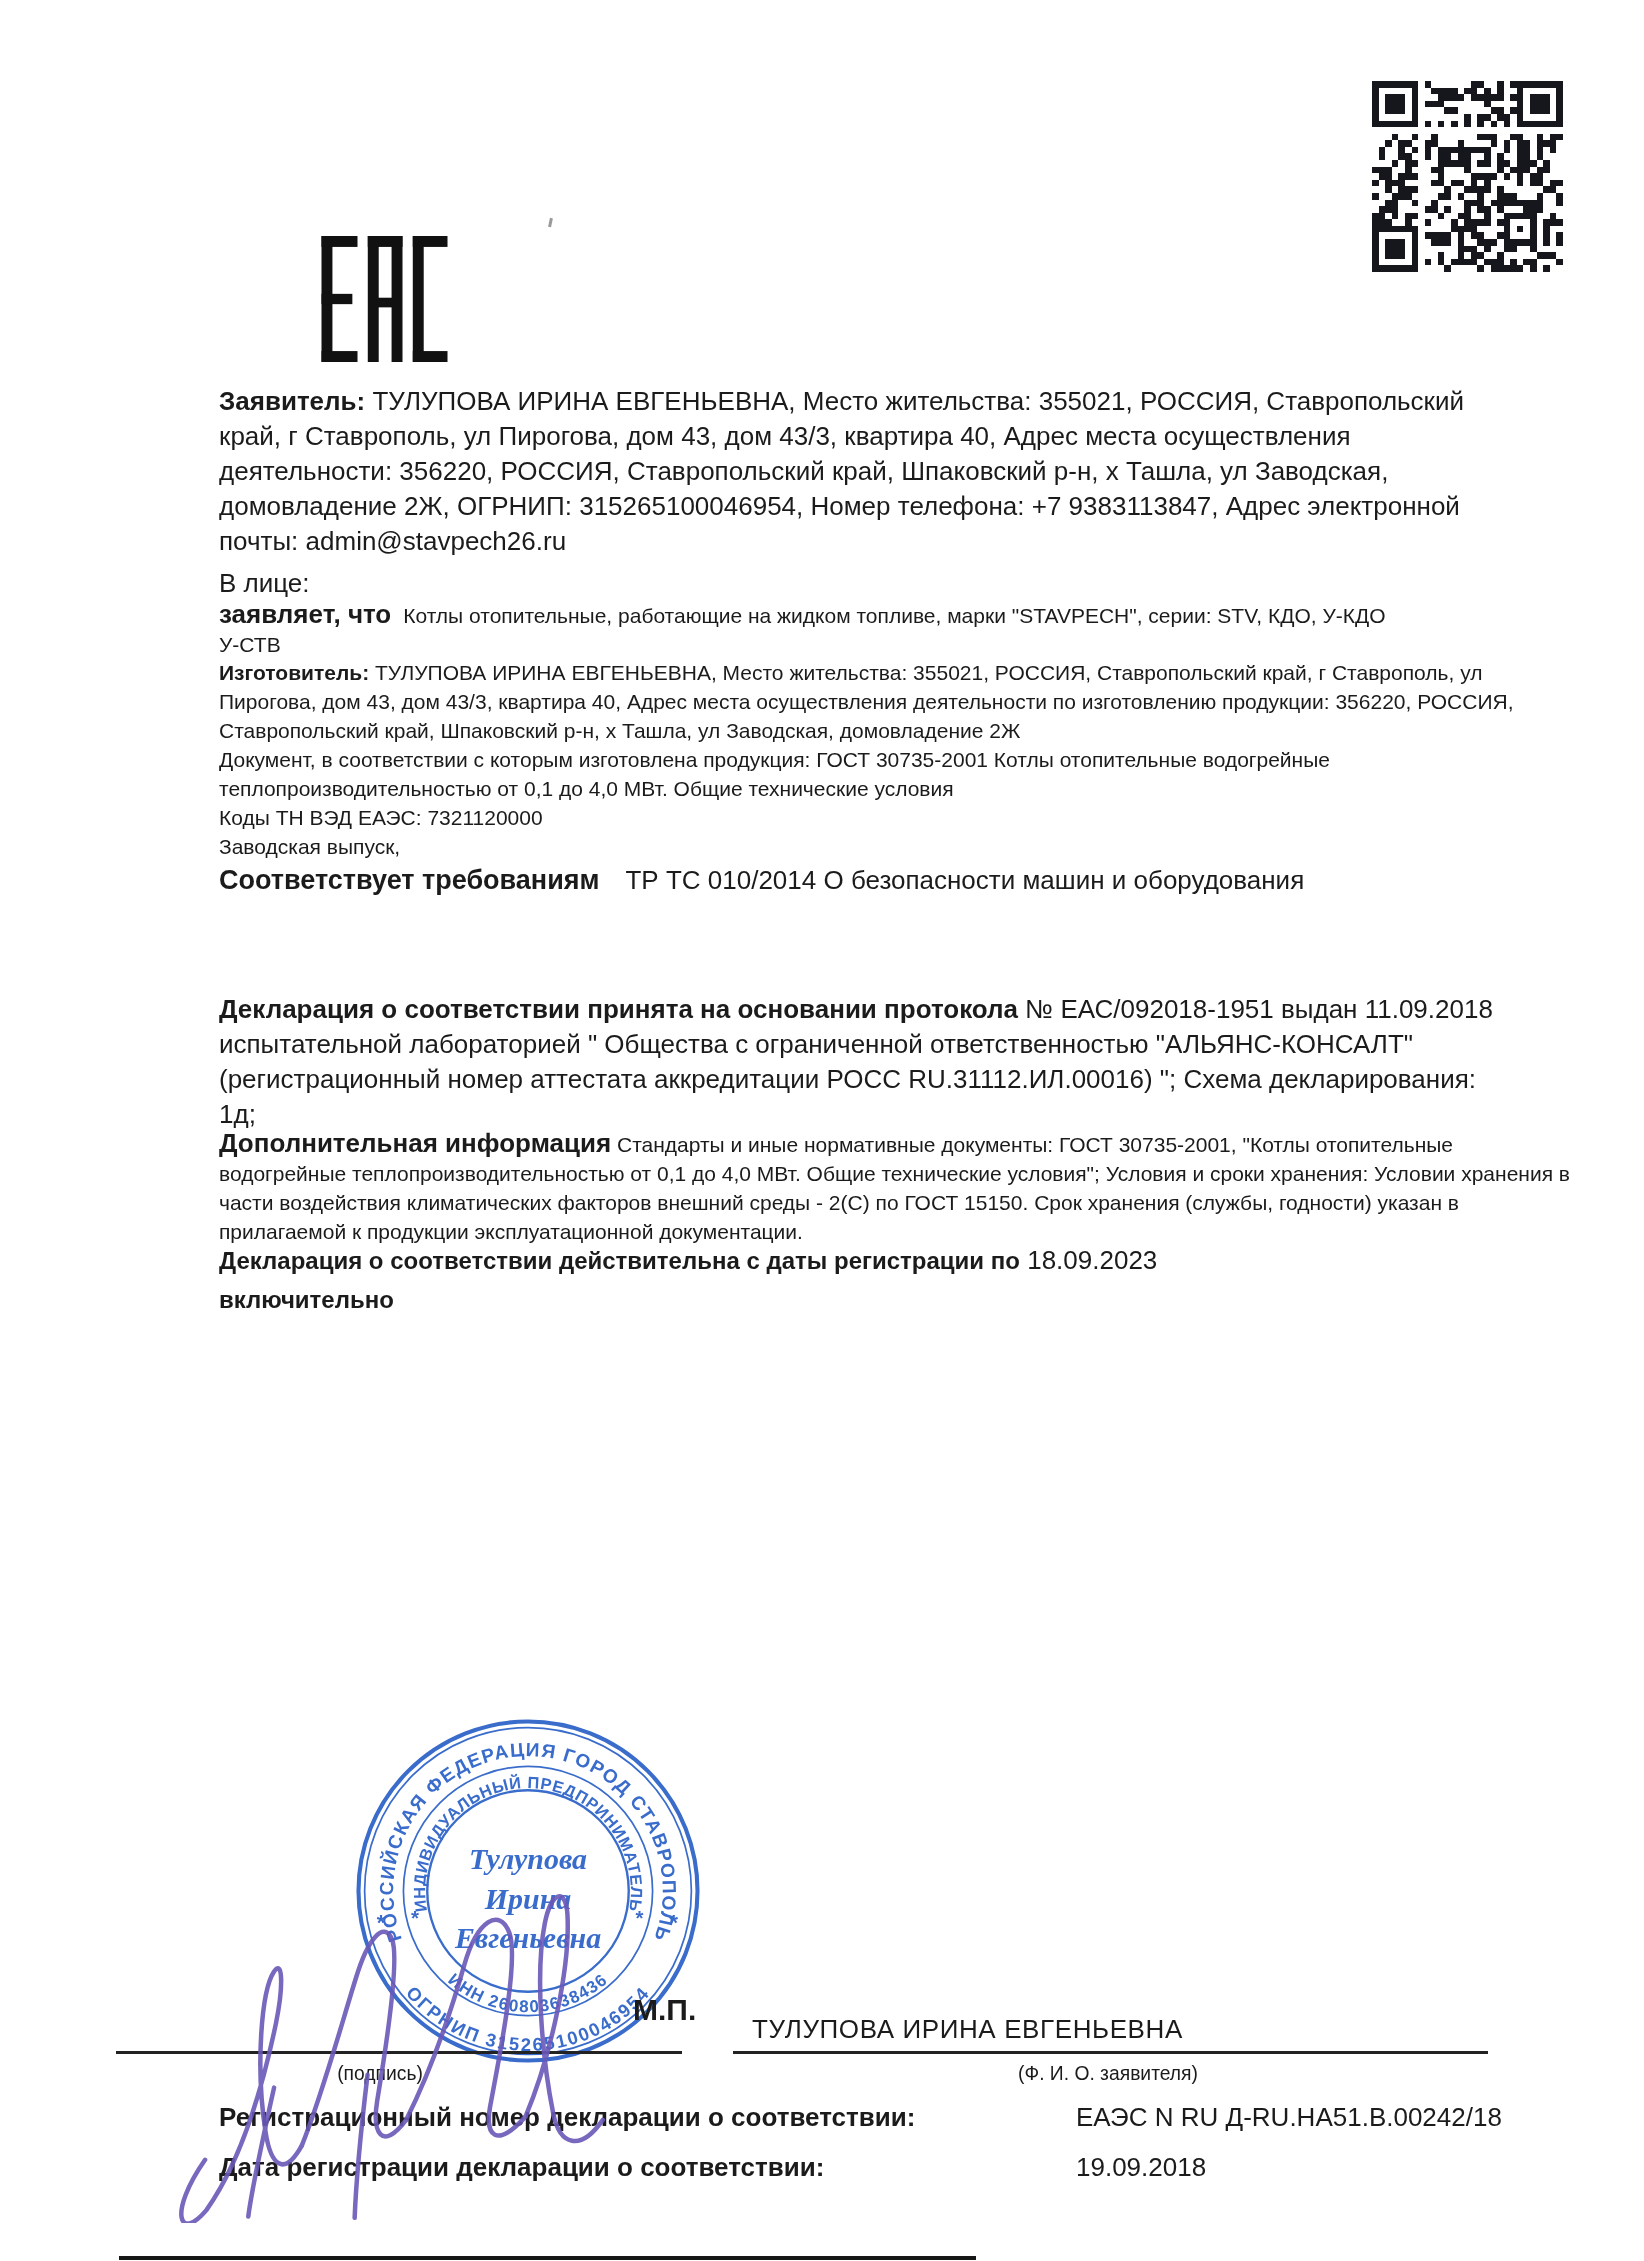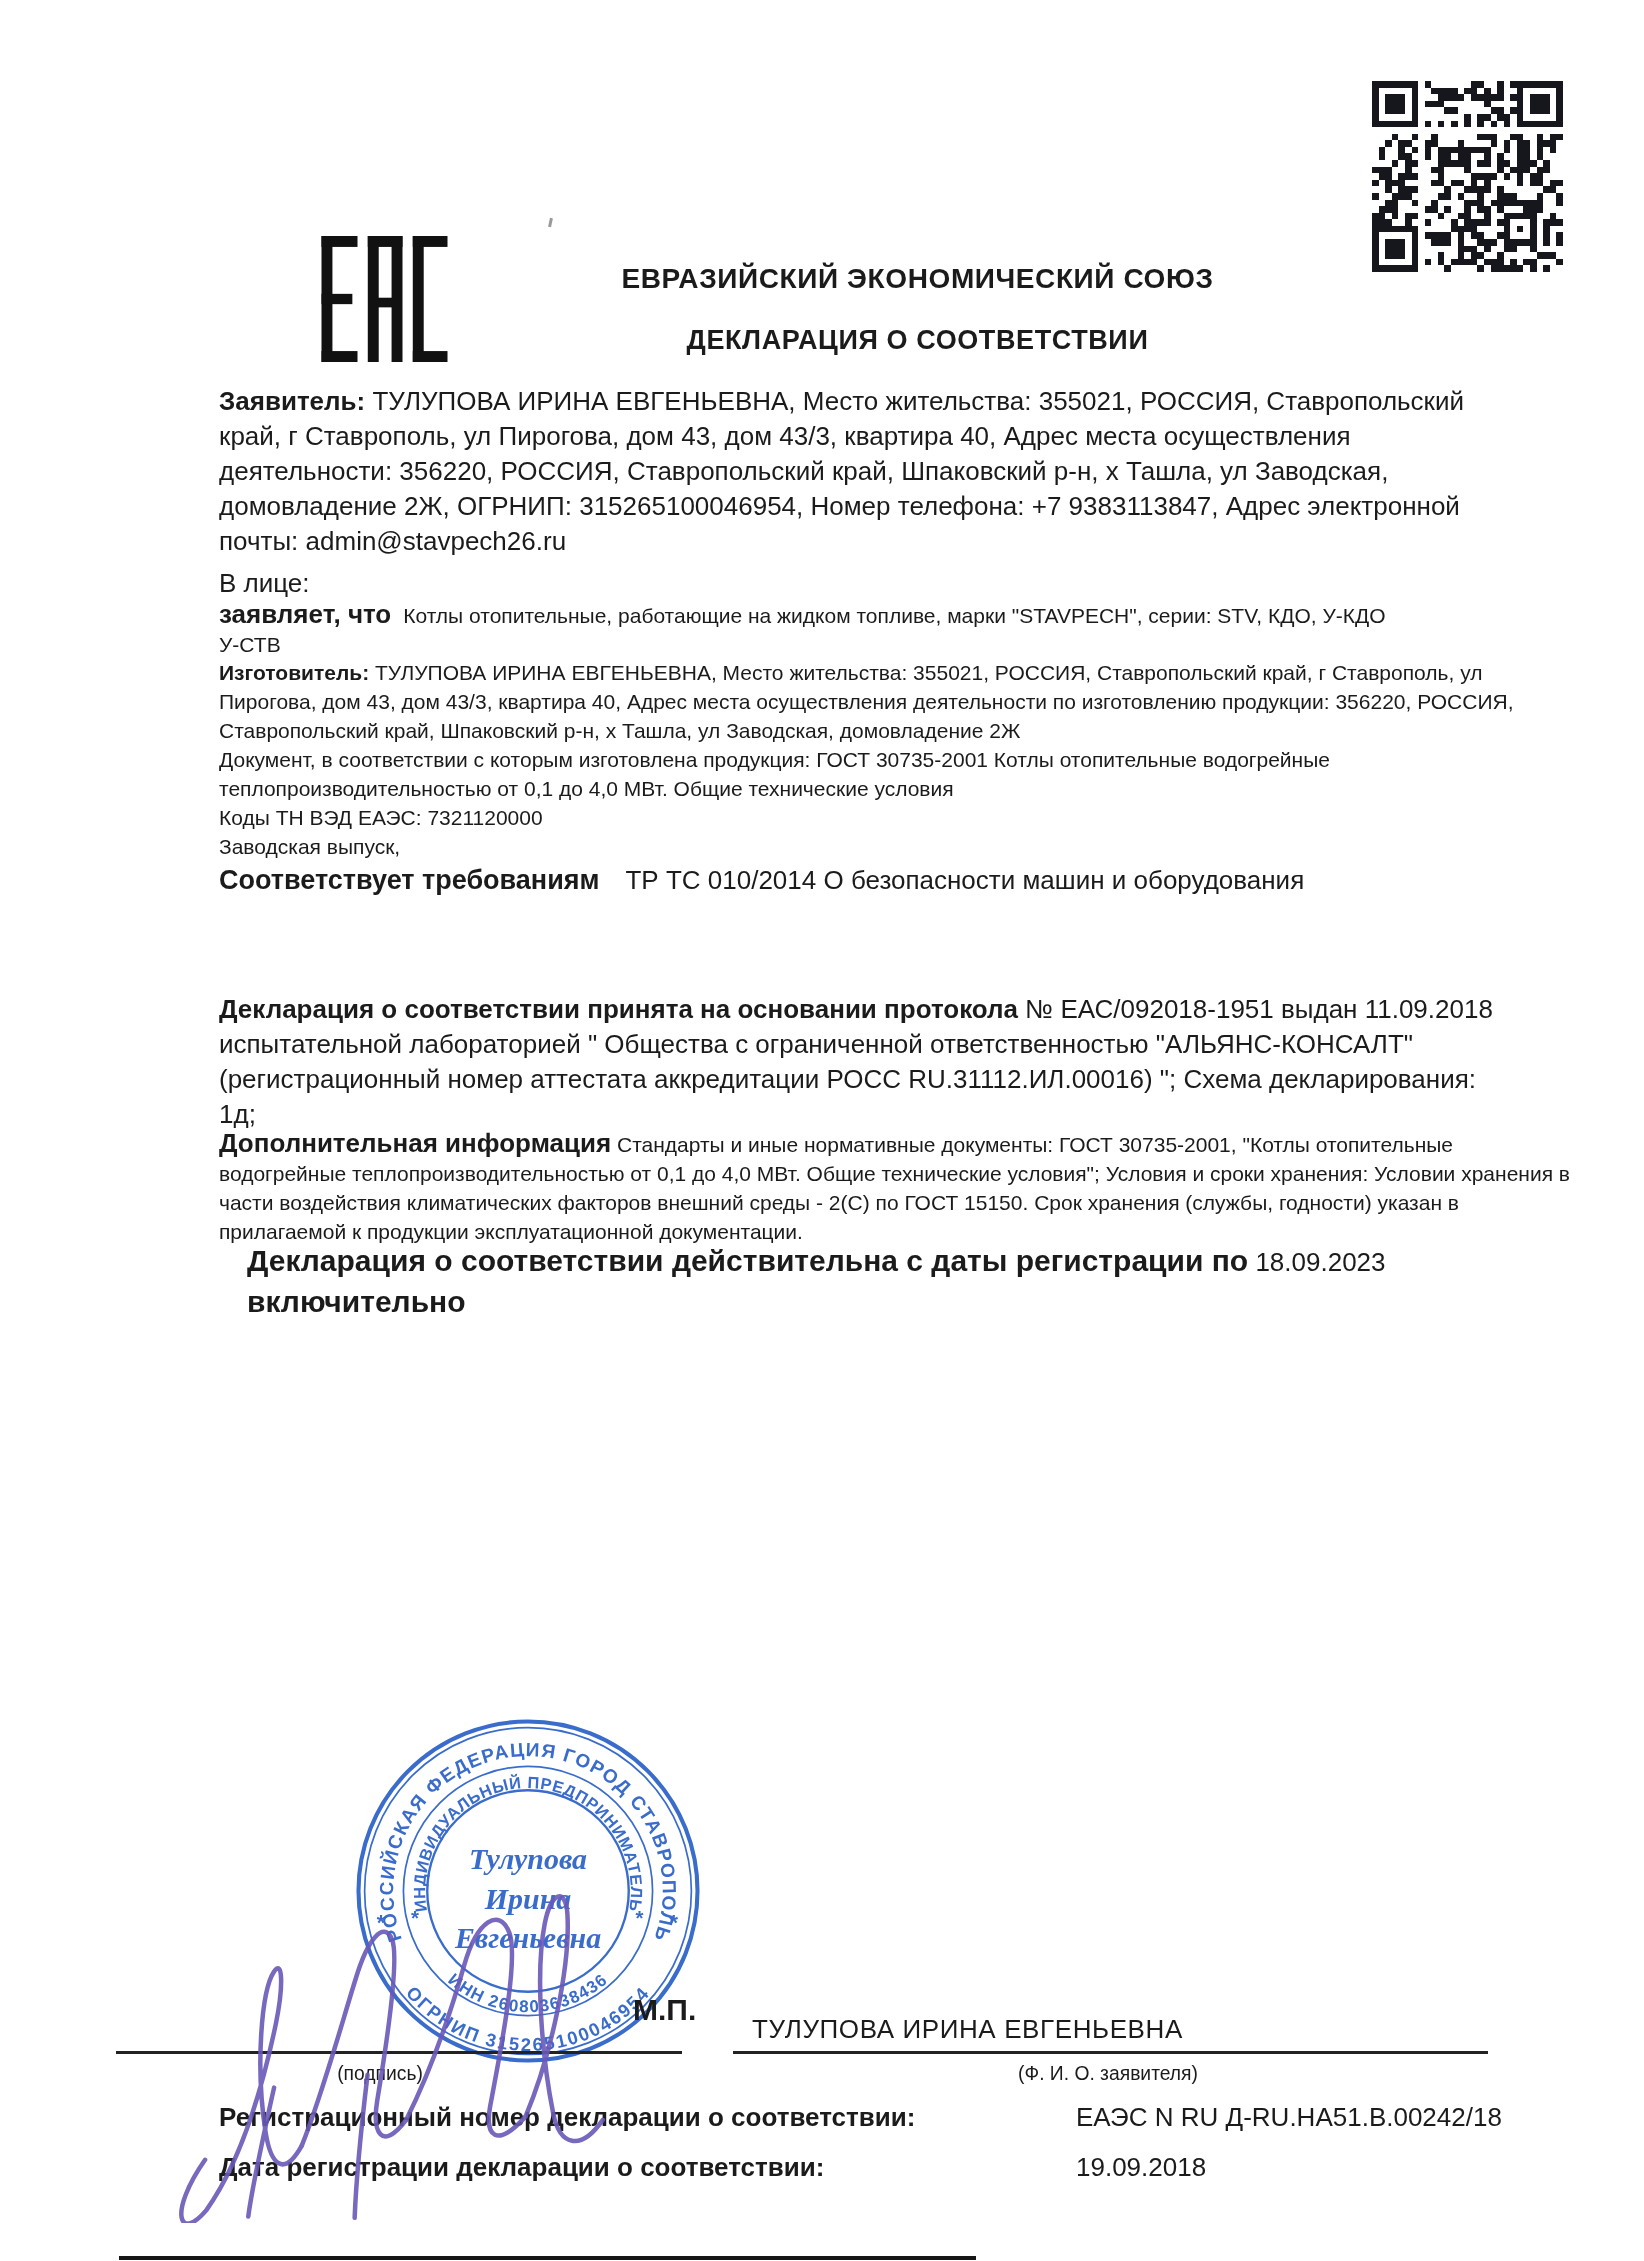--- a/index.html
+++ b/index.html
@@ -23,21 +23,21 @@
   .declares{top:600px;width:1334px;font-size:21px;line-height:29px;}
   .declares .lbl{font-size:26px;margin-right:12px;}
   .prewrap{white-space:pre-line;}
   .manufacturer{top:658px;width:1308px;}
   .compliance{top:863px;width:1353px;font-size:26px;}
   .compliance .lbl{font-size:27px;margin-right:26px;}
   .basis{top:992px;width:1298px;}
   .additional{top:1129px;width:1363px;}
   .additional .lbl{font-size:26px;text-align:right;}
   .validity{top:1241px;width:1298px;line-height:39px;}
-  .validity .lbl{font-size:30px;font-weight:bold;margin-left:28px;}
+  .validity .lbl{font-size:24px;font-weight:bold;}
   
   .stamp{left:351px;top:1714px;width:354px;height:354px;}
   .signature{left:129px;top:1862px;width:548px;height:361px;z-index:3;}
   .mp{left:633px;top:1993px;font-size:30px;font-weight:bold;}
   .signatory-name{left:752px;top:2014px;font-size:26px;letter-spacing:0.6px;}
   .sigline{height:3.2px;background:#222;top:2051px;}
   .sigline.left{left:116px;width:566px;}
   .sigline.right{left:733px;width:755px;}
   .caption{top:2063px;font-size:19.3px;text-align:center;}
   .caption.sig{left:293px;width:174px;}
@@ -72,24 +72,20 @@
         <rect x="74" y="0" width="54" height="17"></rect>
         <rect x="83" y="96" width="36" height="15"></rect>
 
         <rect x="144" y="0" width="17" height="196"></rect>
         <rect x="144" y="0" width="54" height="17"></rect>
         <rect x="144" y="179" width="54" height="17"></rect>
       </g>
     </svg>
   </div>
 
-  <div class="abs titles">
-    <div class="title1">ЕВРАЗИЙСКИЙ ЭКОНОМИЧЕСКИЙ СОЮЗ</div>
-    <div class="title2">ДЕКЛАРАЦИЯ О СООТВЕТСТВИИ</div>
-  </div>
 
   <div class="abs qr">
     <svg id="qr-svg" width="191" height="191" viewBox="0 0 29 29" shape-rendering="crispEdges">
         <rect x="0" y="0" width="29" height="29" fill="#fff"></rect>
         <rect x="0" y="0" width="1" height="1" fill="#16161d"></rect>
         <rect x="1" y="0" width="1" height="1" fill="#16161d"></rect>
         <rect x="2" y="0" width="1" height="1" fill="#16161d"></rect>
         <rect x="3" y="0" width="1" height="1" fill="#16161d"></rect>
         <rect x="4" y="0" width="1" height="1" fill="#16161d"></rect>
         <rect x="5" y="0" width="1" height="1" fill="#16161d"></rect>

